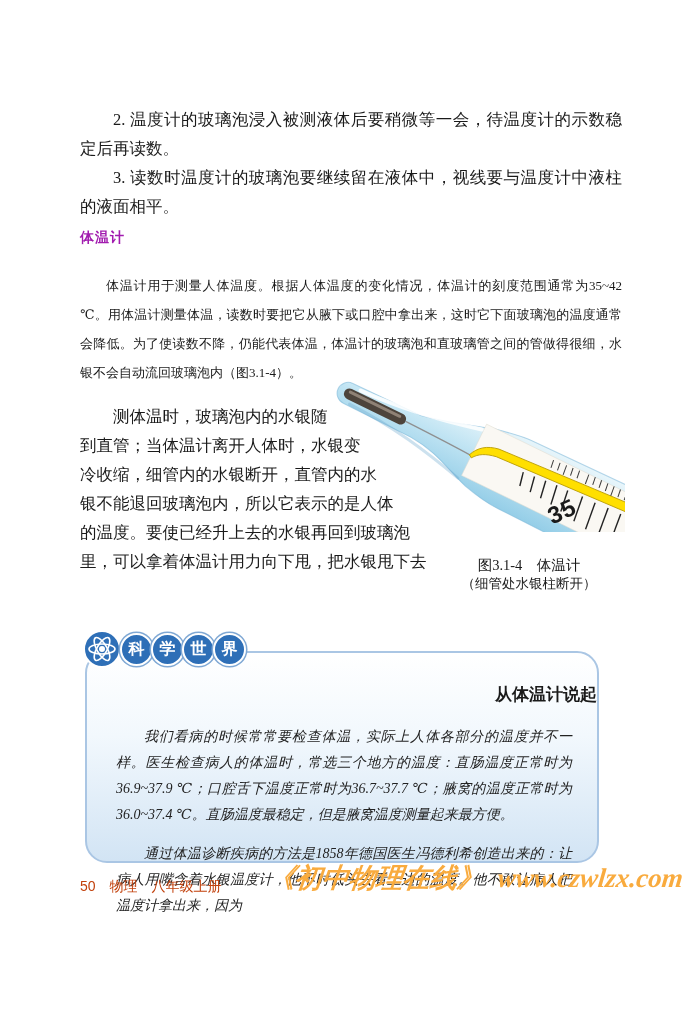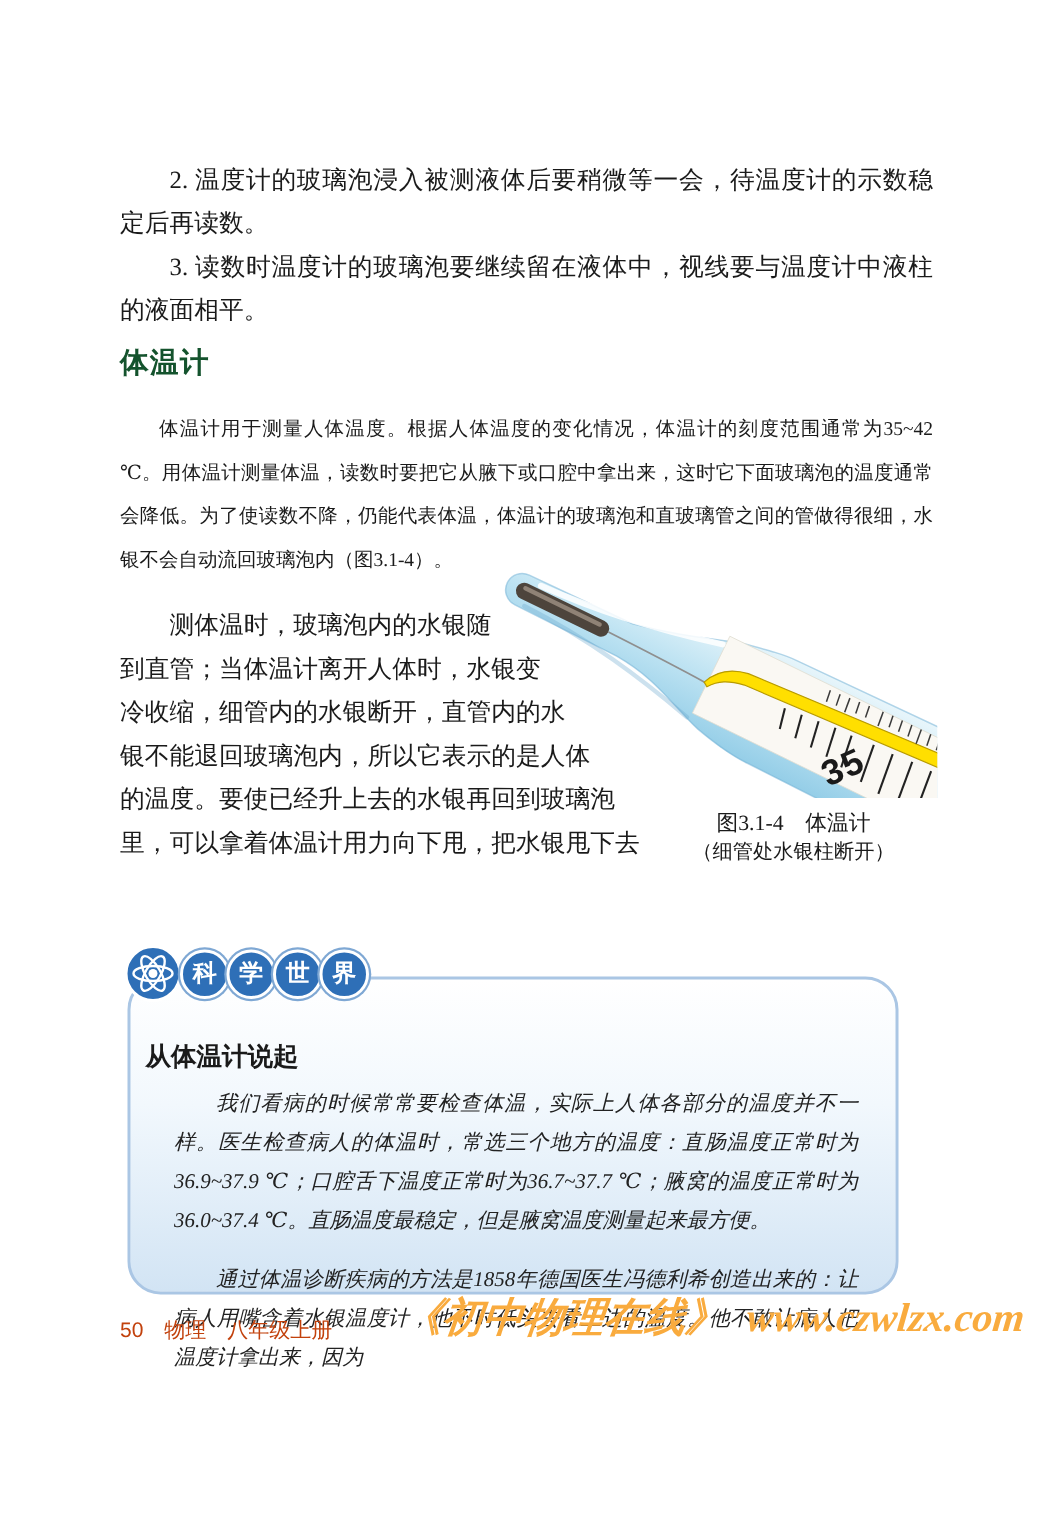--- a/index.html
+++ b/index.html
@@ -9,47 +9,47 @@
     font-family:"Liberation Serif","DejaVu Serif",serif;
     color:#1a1a1a;
   }
   
   .intro{position:absolute;left:80px;top:105px;width:542px;
     font-size:16.5px;line-height:29px;text-align:justify;}
   .intro p{margin:0;text-indent:2em;}
   
   .sec-heading{position:absolute;left:80px;top:229px;
     font-family:"Liberation Sans","DejaVu Sans",sans-serif;
-    font-size:19px;font-weight:bold;color:#14532d;letter-spacing:1px;}
+    font-size:14px;font-weight:bold;color:#a21caf;letter-spacing:1px;}
   
   .para1{position:absolute;left:80px;top:271px;width:542px;margin:0;
     font-size:13px;line-height:29px;text-align:justify;text-indent:2em;}
   
   .para2{position:absolute;left:80px;top:389px;width:542px;
     font-size:16.5px;line-height:29px;}
   .para2 > div{white-space:nowrap;}
   .para2 > div:first-child{text-indent:2em;margin-top:13px;}
   
   .figure{position:absolute;left:333px;top:380px;width:292px;height:205px;}
   .fig-img{position:absolute;left:0;top:0;width:292px;height:152px;overflow:hidden;}
-  .fig-caption{position:absolute;left:100px;top:160px;width:192px;text-align:center;}
+  .fig-caption{position:absolute;left:100px;top:176px;width:192px;text-align:center;}
   .fig-caption .c1{font-size:14.5px;line-height:19px;}
   .fig-caption .c2{font-size:13.5px;line-height:18px;}
   
   .sci-box{position:absolute;left:85px;top:651px;width:514px;height:212px;
     border:2px solid #aac6e4;border-radius:22px;box-sizing:border-box;
     background:linear-gradient(180deg,#ffffff 0%,#f2f8fd 40%,#d2e4f4 100%);}
   .sci-badge{position:absolute;left:82px;top:629px;display:flex;align-items:center;z-index:3;}
   .badge-atom{width:40px;height:40px;flex:0 0 auto;}
   .badge-char{width:29px;height:29px;margin-left:-2px;border-radius:50%;
     background:#2e6fb7;border:2px solid #ffffff;
     box-shadow:0 0 0 1.5px #7fa8d4;
     color:#ffffff;font-family:"Liberation Sans","DejaVu Sans",sans-serif;
     font-size:16px;font-weight:bold;display:flex;align-items:center;justify-content:center;}
-  .sci-title{position:absolute;left:0;top:30px;width:100%;text-align:left;margin:10px;
+  .sci-title{position:absolute;left:0;top:30px;width:100%;text-align:right;margin:0;
     font-size:17px;font-weight:bold;}
   .sci-body{position:absolute;left:16px;top:58px;width:482px;
     font-style:italic;font-size:14px;line-height:26px;text-align:justify;color:#222;}
   .sci-body p{margin:13px;text-indent:2em;}
   
   .footer{position:absolute;left:80px;top:878px;
     font-family:"Liberation Sans","DejaVu Sans",sans-serif;
     font-size:14px;color:#c2410c;}
   .footer span{margin-right:14px;}
   .watermark{position:absolute;left:268px;top:860px;width:440px;

